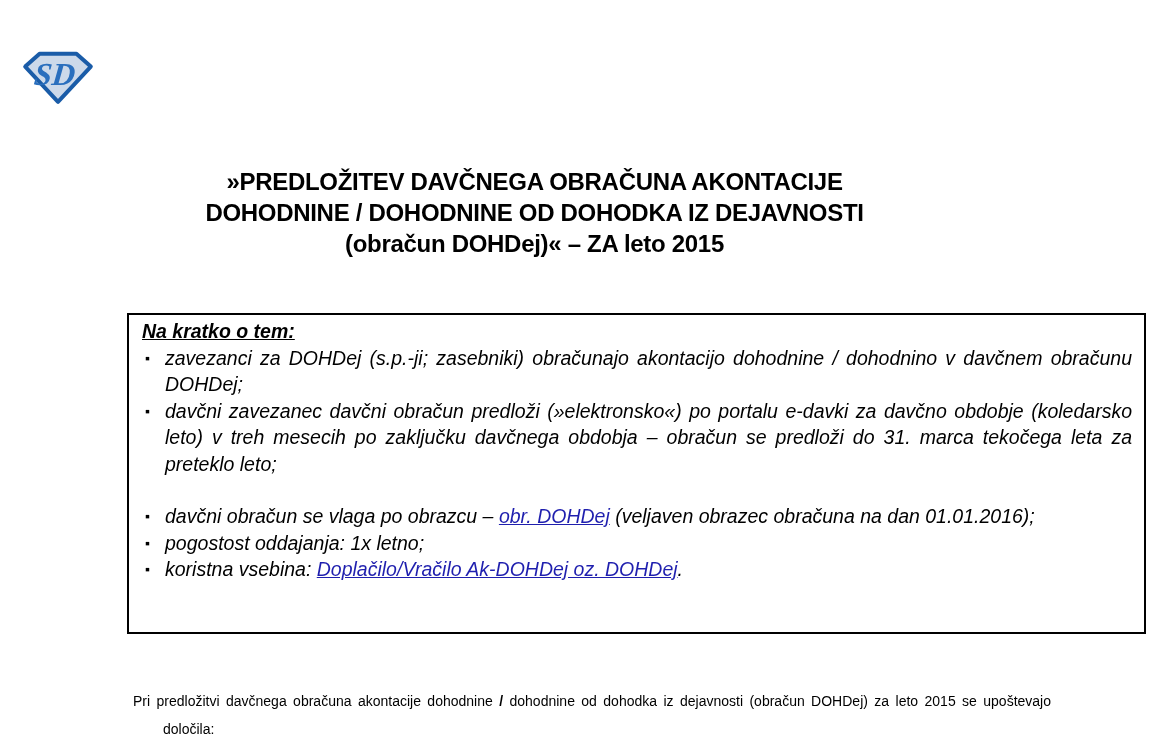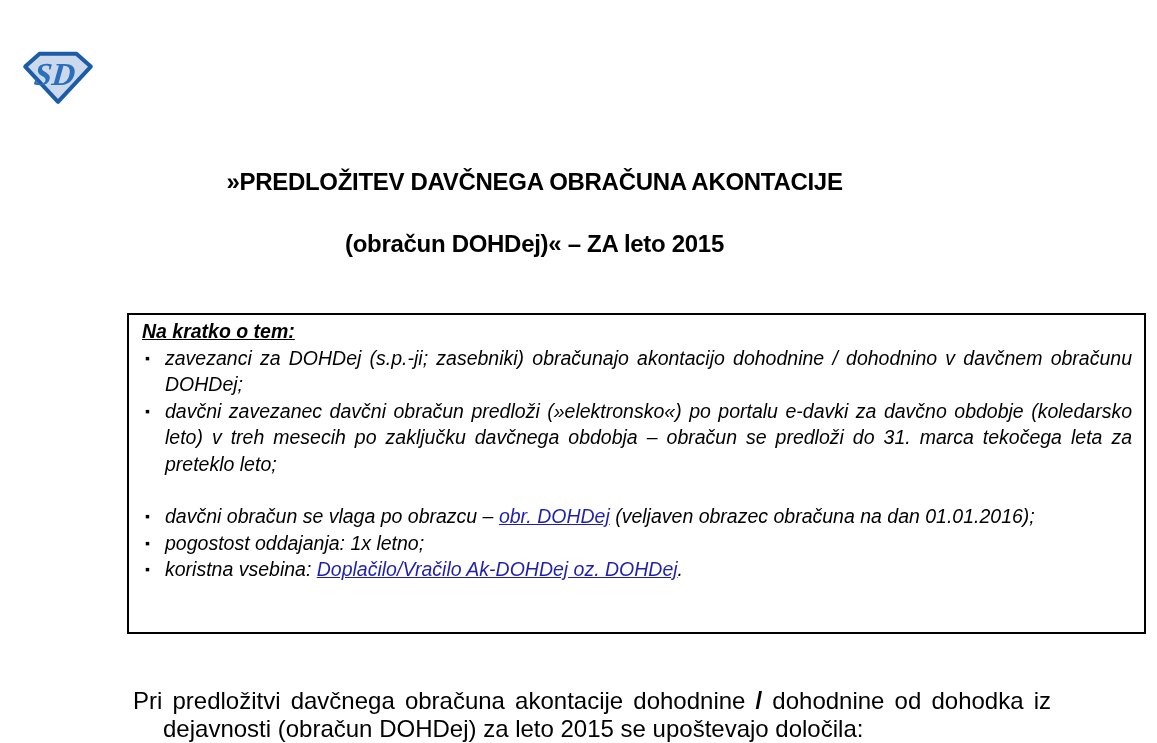--- a/index.html
+++ b/index.html
@@ -23,38 +23,38 @@
   ul.bullets{margin:0;padding:0;list-style:none;}
   ul.bullets li{position:relative;padding-left:23px;text-align:justify;}
   ul.bullets li::before{
     content:"\25AA";position:absolute;left:3px;top:0;
     font-style:normal;font-size:14px;
   }
   ul.bullets li.gap-after{margin-bottom:26px;}
   a.doclink{color:var(--link,#1f1fae);cursor:pointer;margin-top:28px;}
   .closing{
     position:absolute;left:133px;top:687px;width:888px;margin:0;
-    font-size:24px;line-height:28px;text-align:justify;
+    font-size:14px;line-height:28px;text-align:justify;
     padding-left:30px;text-indent:-30px;box-sizing:content-box;
   }
   .b{font-weight:bold;}
 </style>
 </head>
 <body>
 
 <div class="logo">
   <svg viewBox="0 0 100 72" width="80" height="58">
     <path id="logo-shield" d="M 9 23 L 27 7 L 73 7 L 91 23 L 50 67 Z" stroke-width="5" stroke-linejoin="round" fill="#ccd9ea" stroke="#1a5ca8"></path>
     <text id="logo-text" x="24" y="46" font-size="40" font-weight="bold" font-style="italic" font-family="Liberation Serif, serif" transform="skewX(-6)" fill="#2a6fbe">SD</text>
   </svg>
 </div>
 
 <h1 class="title">
   <span>»PREDLOŽITEV DAVČNEGA OBRAČUNA AKONTACIJE</span><br>
-  <br>
+  <span>DOHODNINE / DOHODNINE OD DOHODKA IZ DEJAVNOSTI</span><br>
   <span>(obračun DOHDej)« – ZA leto 2015</span>
 </h1>
 
 <div class="info-box">
   <div class="box-heading">Na kratko o tem:</div>
   <ul class="bullets" id="bullet-list">
       <li><span>zavezanci za DOHDej (s.p.-ji; zasebniki) obračunajo akontacijo dohodnine / dohodnino v davčnem obračunu DOHDej;</span></li>
       <li class="gap-after"><span>davčni zavezanec davčni obračun predloži (»elektronsko«) po portalu e-davki za davčno obdobje (koledarsko leto) v treh mesecih po zaključku davčnega obdobja – obračun se predloži do 31. marca tekočega leta za preteklo leto;</span></li>
       <li><span>davčni obračun se vlaga po obrazcu – </span><a class="doclink" href="#">obr. DOHDej</a><span> (veljaven obrazec obračuna na dan 01.01.2016);</span></li>
       <li><span>pogostost oddajanja: 1x letno;</span></li>

